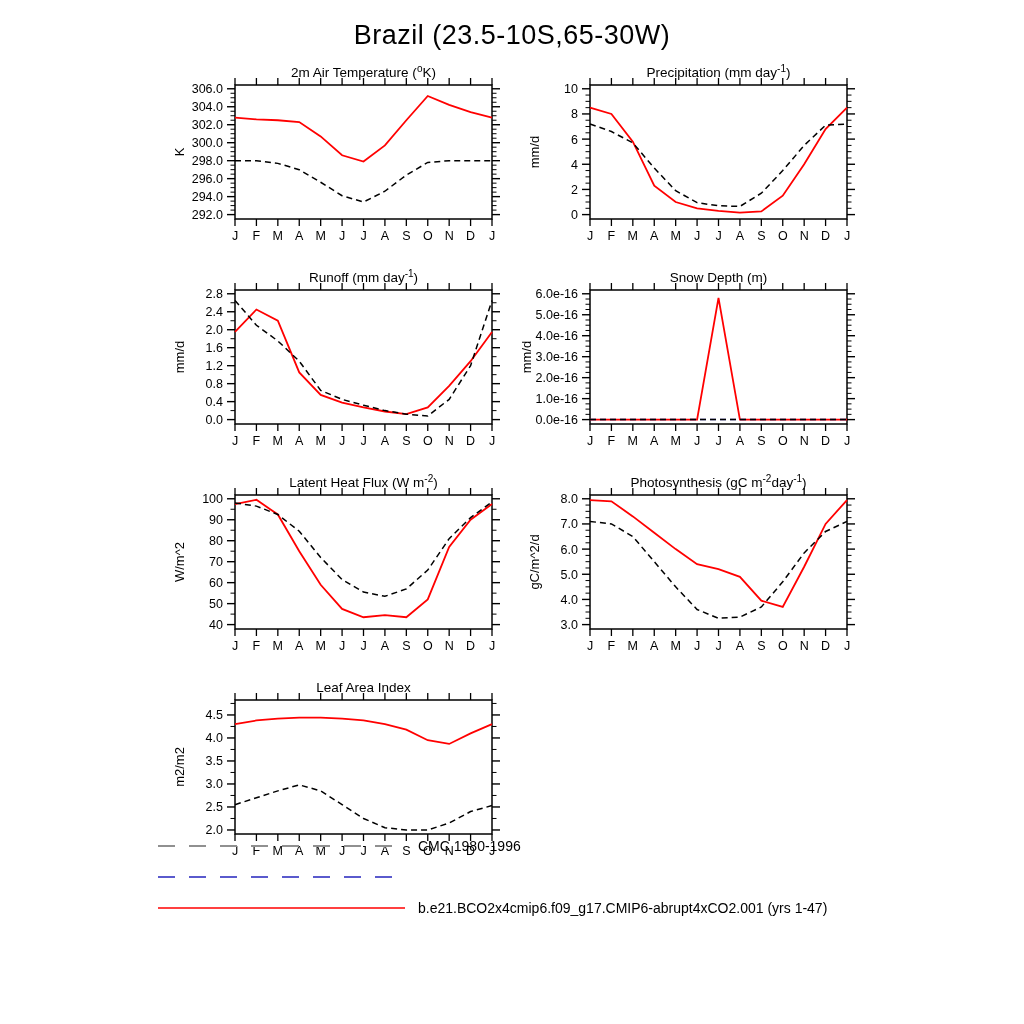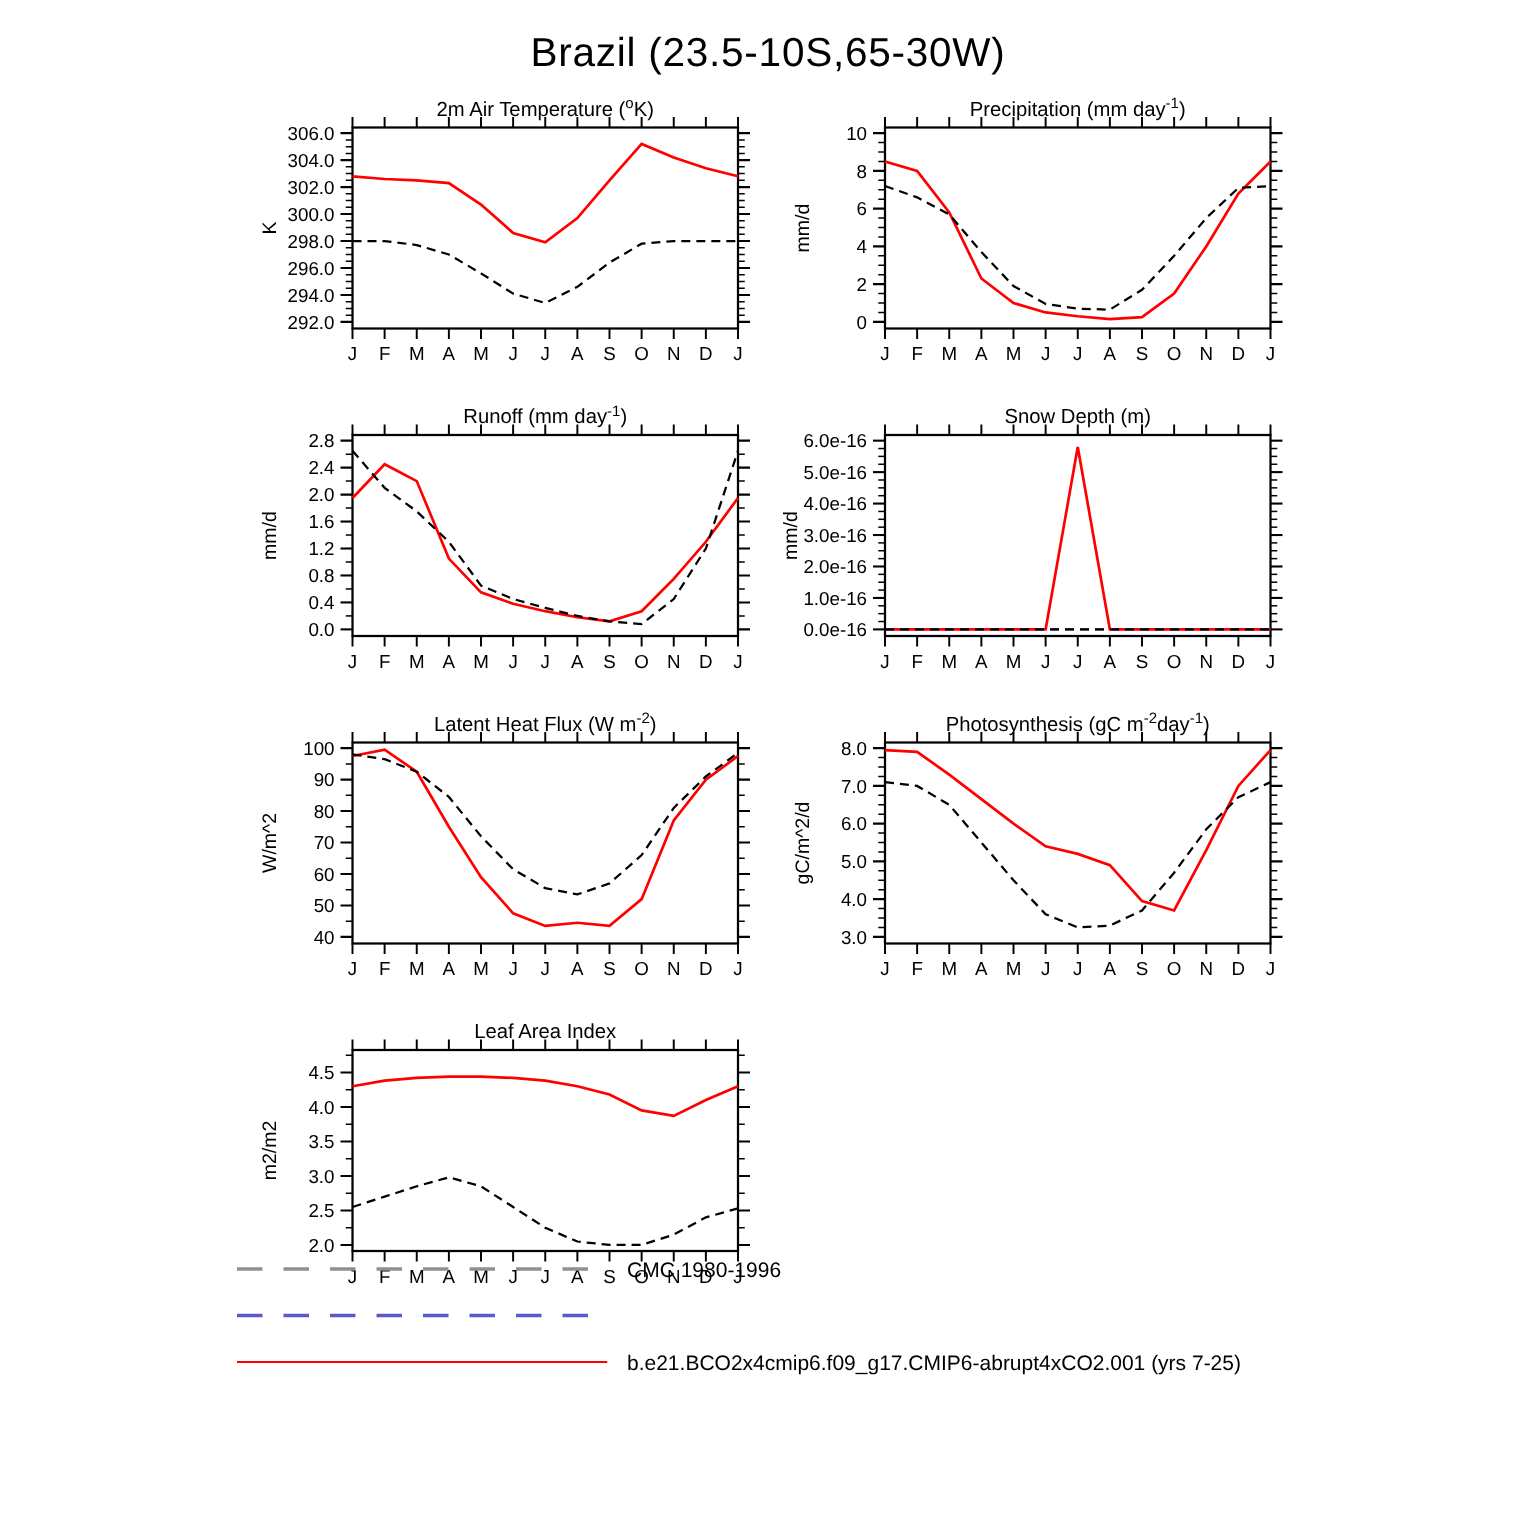--- a/index.html
+++ b/index.html
@@ -678,16 +678,16 @@
     </div>
     <div class="leg-row l1">
       <svg class="leg-line" viewBox="0 0 247 10">
         <line x1="0" y1="5" x2="247" y2="5" stroke="#5a5acd" stroke-width="2.2" stroke-dasharray="17 14"></line>
       </svg>
     </div>
     <div class="leg-row l2">
       <svg class="leg-line" viewBox="0 0 247 10">
         <line x1="0" y1="5" x2="247" y2="5" stroke="#ff0000" stroke-width="1.4"></line>
       </svg>
-      <span class="leg-text">b.e21.BCO2x4cmip6.f09_g17.CMIP6-abrupt4xCO2.001 (yrs 7-25)</span>
+      <span class="leg-text">b.e21.BCO2x4cmip6.f09_g17.CMIP6-abrupt4xCO2.001 (yrs 1-47)</span>
     </div>
   </div>
 </div>
 
 </body></html>

